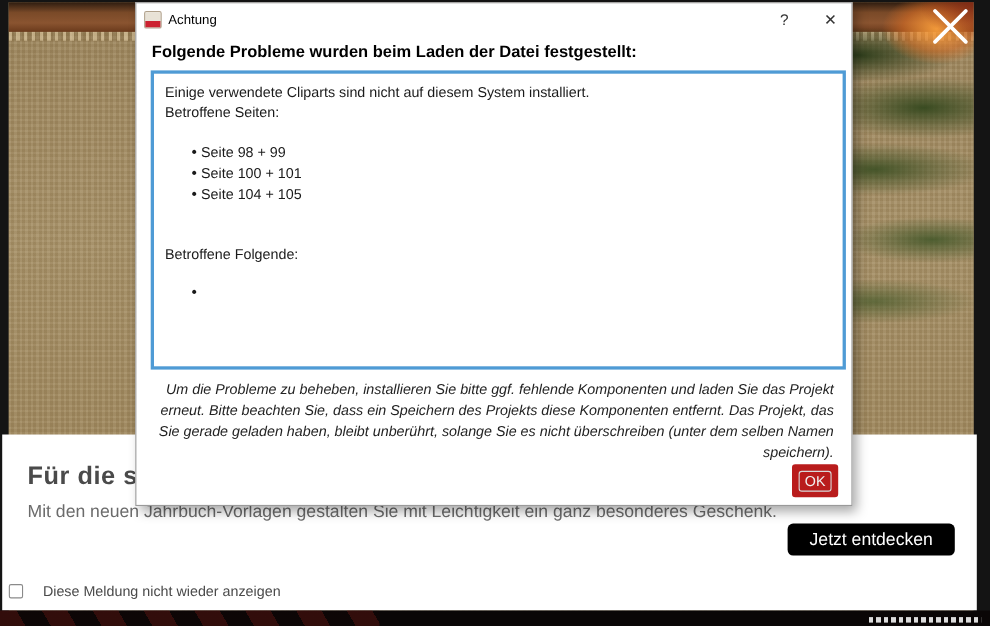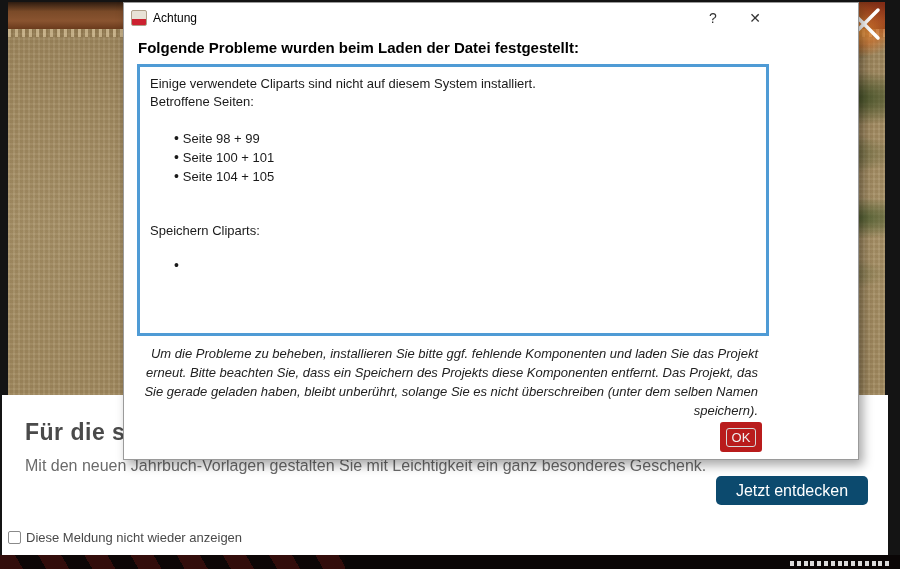--- a/index.html
+++ b/index.html
@@ -38,33 +38,33 @@
 
   
   .page-close { position:absolute; left:845px; top:7px; width:38px; height:34px; cursor:pointer; }
 
   
   .panel { position:absolute; left:2px; right:12px; top:395px; bottom:14px; background:#ffffff; }
   .panel-heading { position:absolute; left:23px; top:24px; font-size:23px; font-weight:bold; color:#4a4a4a; letter-spacing:.5px; white-space:nowrap; }
   .panel-sub { position:absolute; left:23px; top:62px; font-size:16px; color:#6b6b6b; white-space:nowrap; }
   .cta { position:absolute; left:714px; top:81px; width:152px; height:29px; border:none; border-radius:5px;
          color:#fff; font-size:16px; font-family:"Liberation Sans",sans-serif; cursor:pointer; }
-  .chkrow { position:absolute; left:6px; top:135px; display:flex; align-items:center; gap:5px; }
+  .chkrow { position:absolute; left:6px; top:135px; display:flex; align-items:center; gap:18px; }
   .chkbox { width:13px; height:13px; border:1px solid #8a8a8a; border-radius:2px; background:#fff; cursor:pointer; }
   .chklabel { font-size:13px; color:#4a4a4a; }
 
   
   .bottomstrip { position:absolute; left:0; right:0; bottom:0; height:14px; background:#0a0606; }
   .redstripes { position:absolute; left:0; top:0; width:345px; height:14px;
     background:repeating-linear-gradient(60deg, rgba(90,20,16,.5) 0 20px, rgba(22,6,5,.25) 20px 40px); }
   .filmdots { position:absolute; left:790px; top:6px; width:102px; height:5px;
     background:repeating-linear-gradient(90deg, #dcdcdc 0 4px, transparent 4px 6.8px); }
 
   
-  .dialog { position:absolute; left:123px; top:2px; width:736px; height:458px; background:#ffffff;
+  .dialog { position:absolute; left:123px; top:2px; width:652px; height:458px; background:#ffffff;
             border:1px solid #9a9a9a; box-shadow:4px 5px 10px rgba(0,0,0,.35); }
   .titlebar { position:absolute; left:0; top:0; right:0; height:30px; }
   .appicon { position:absolute; left:7px; top:7px; width:16px; height:16px; border-radius:2px;
     background:linear-gradient(180deg, #e8e2d6 0 55%, #cc2230 55% 100%);
     border:1px solid #b0a08a; }
   .dlg-title { position:absolute; left:29px; top:8px; font-size:12px; color:#000; }
   .dlg-help  { position:absolute; left:580px; top:6px; width:18px; height:18px; font-size:14px; color:#333;
                text-align:center; line-height:18px; cursor:pointer; }
   .dlg-close { position:absolute; left:622px; top:6px; width:18px; height:18px; font-size:14px; color:#333;
                text-align:center; line-height:18px; cursor:pointer; }
@@ -98,21 +98,21 @@
   <div class="page-close">
     <svg width="38" height="34" viewBox="0 0 38 34">
       <line x1="5" y1="3" x2="33" y2="31" stroke="#ffffff" stroke-width="3.5" stroke-linecap="round"></line>
       <line x1="33" y1="3" x2="5" y2="31" stroke="#ffffff" stroke-width="3.5" stroke-linecap="round"></line>
     </svg>
   </div>
 
   <div class="panel">
     <div class="panel-heading">Für die sc</div>
     <div class="panel-sub">Mit den neuen Jahrbuch-Vorlagen gestalten Sie mit Leichtigkeit ein ganz besonderes Geschenk.</div>
-    <button class="cta" id="cta-btn" style="background: #0c4a6e;">Jetzt entdecken</button>
+    <button class="cta" id="cta-btn" style="background: #000000;">Jetzt entdecken</button>
     <div class="chkrow">
       <div class="chkbox"></div>
       <div class="chklabel">Diese Meldung nicht wieder anzeigen</div>
     </div>
   </div>
 
   <div class="bottomstrip">
     <div class="redstripes"></div>
     <div class="filmdots"></div>
   </div>
@@ -128,21 +128,21 @@
     <div class="dlg-heading">Folgende Probleme wurden beim Laden der Datei festgestellt:</div>
 
     <div class="problem-box" id="problem-box" style="border-color: rgb(79, 155, 213);">
       <div>Einige verwendete Cliparts sind nicht auf diesem System installiert.</div>
       <div>Betroffene Seiten:</div>
       <ul class="pb-list">
         <li>Seite 98 + 99</li>
         <li>Seite 100 + 101</li>
         <li>Seite 104 + 105</li>
       </ul>
-      <div class="pb-label2">Speichern Cliparts:</div>
+      <div class="pb-label2">Betroffene Folgende:</div>
       <ul class="pb-list pb-cliparts">
         <li></li>
       </ul>
     </div>
 
     <div class="dlg-note">Um die Probleme zu beheben, installieren Sie bitte ggf. fehlende Komponenten und laden Sie das Projekt erneut. Bitte beachten Sie, dass ein Speichern des Projekts diese Komponenten entfernt. Das Projekt, das Sie gerade geladen haben, bleibt unberührt, solange Sie es nicht überschreiben (unter dem selben Namen speichern).</div>
 
     <button class="ok-btn" id="ok-btn" style="background: #b91c1c;">
       <span class="ok-inner">OK</span>
     </button>

